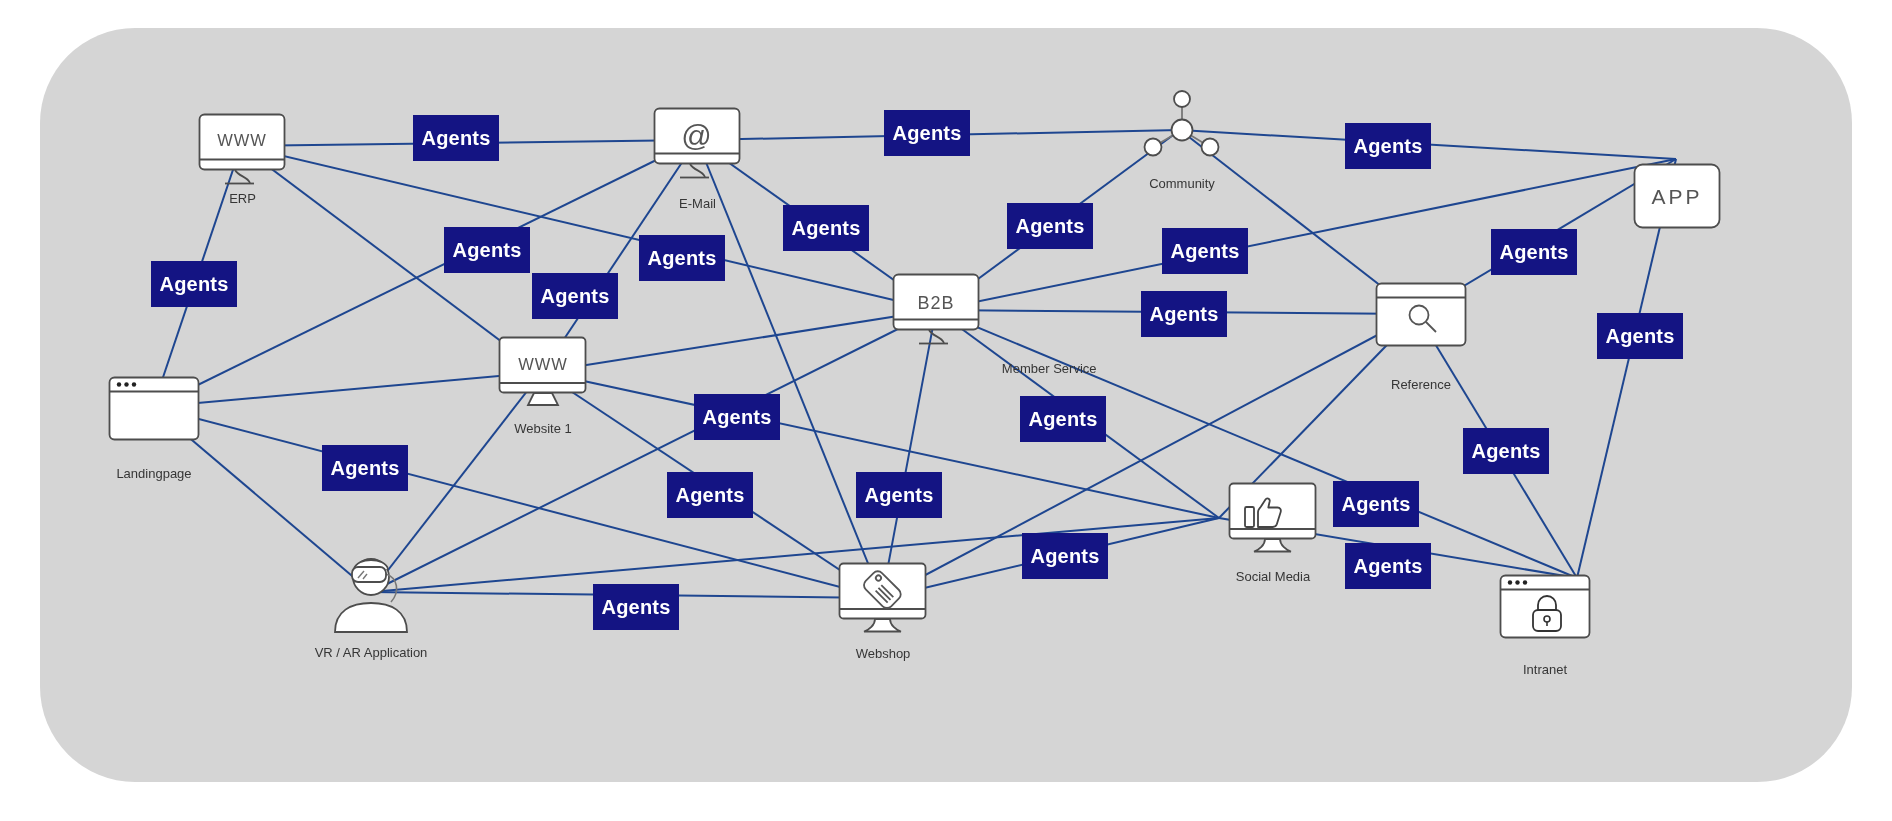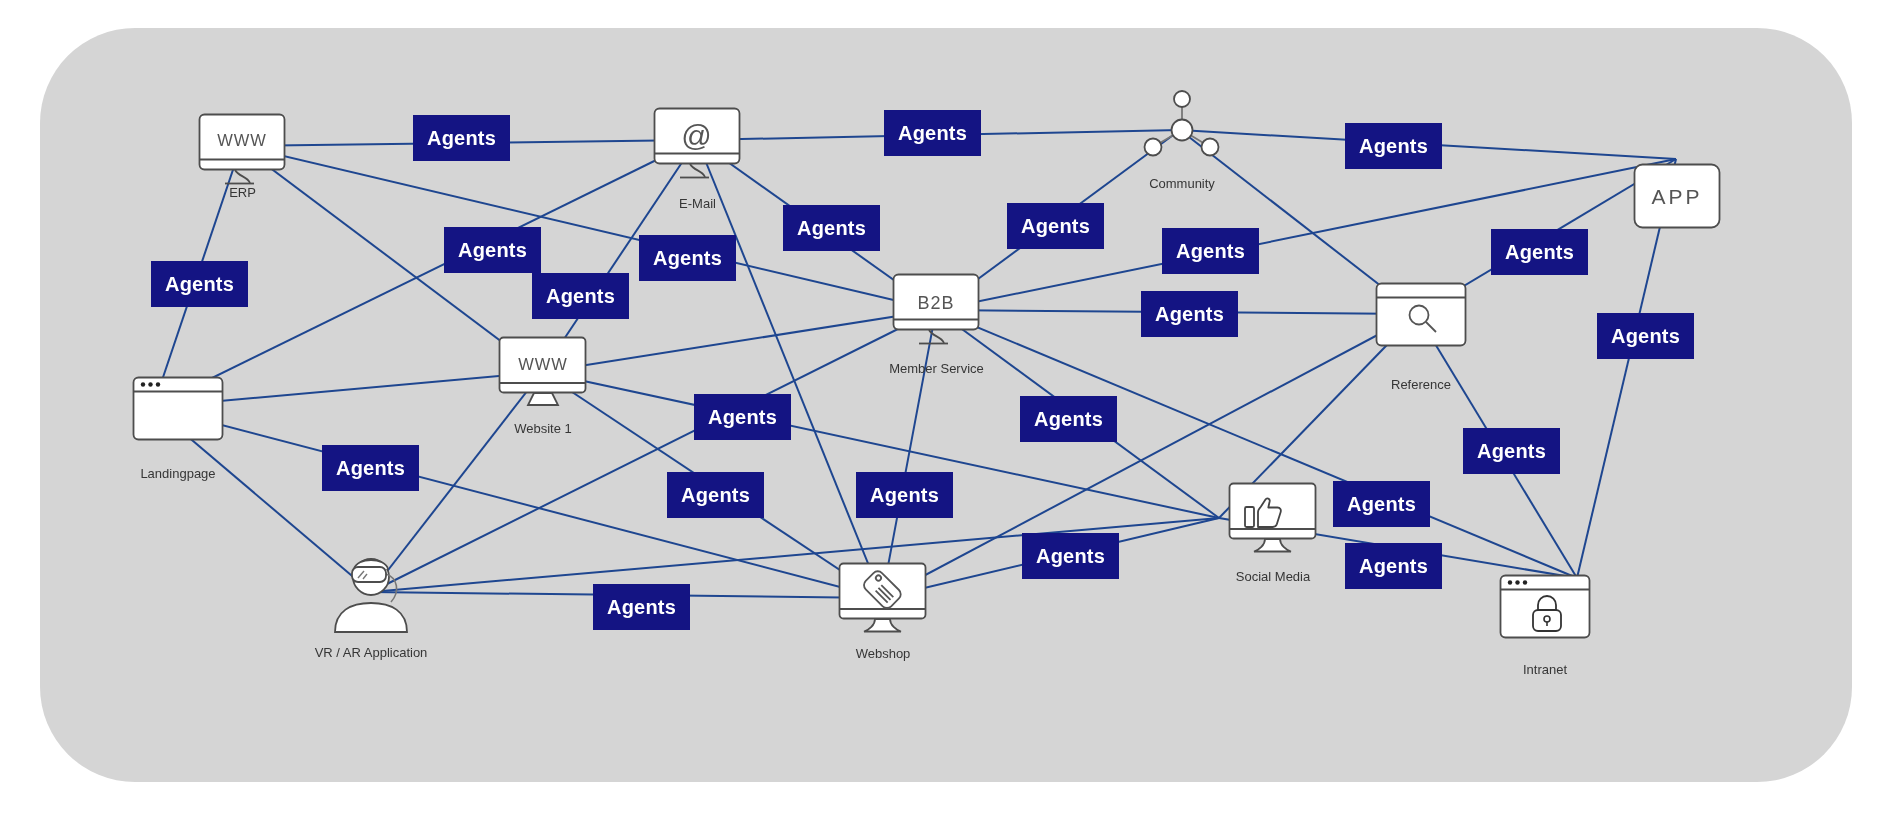--- a/index.html
+++ b/index.html
@@ -2,21 +2,21 @@
 <html style="--platform-bg: #d5d5d5; --agent-bg: #141483; --agent-text: #ffffff; --line-color: #1e4690; --label-color: #363636; --title-color: #1a18b4;"><head>
 <meta charset="utf-8">
 <style>
   html,body{margin:0;padding:0;background:#ffffff;}
   .stage{position:relative;width:1892px;height:821px;overflow:hidden;
          font-family:"Liberation Sans",sans-serif;}
   .platform-bg{position:absolute;left:40px;top:28px;width:1812px;height:754px;
          border-radius:95px;background:var(--platform-bg,#d5d5d5);}
   #edges-svg{position:absolute;left:0;top:0;width:1892px;height:821px;}
   #edges-svg line{stroke:var(--line-color,#1e4690);stroke-width:2;}
-  .agent{position:absolute;width:97px;height:46px;background:var(--agent-bg,#141483);
+  .agent{position:absolute;width:86px;height:46px;background:var(--agent-bg,#141483);
          color:var(--agent-text,#ffffff);font-size:20px;font-weight:bold;
          display:flex;align-items:center;justify-content:center;letter-spacing:.2px;}
   .node{position:absolute;}
   .node .lbl{position:absolute;width:320px;text-align:center;white-space:nowrap;
          color:var(--label-color,#363636);font-size:13px;}
   .title{position:absolute;left:884px;top:719px;transform:translateX(-50%);
          font-size:31px;font-weight:bold;color:var(--title-color,#1a18b4);
          white-space:nowrap;}
   svg text{font-family:"Liberation Sans",sans-serif;}
 </style>
@@ -86,21 +86,21 @@
       <div class="agent" style="left: 1345px; top: 543px;">Agents</div>
       <div class="agent" style="left: 593px; top: 584px;">Agents</div>
     </div>
   <div id="nodes-layer">
       <div class="node" style="left: 198px; top: 113px;"><svg width="89" height="78" viewBox="0 0 89 78">
    <rect x="1.5" y="1.5" width="85" height="55" rx="5" fill="#fff" stroke="#4d4d4d" stroke-width="1.8"></rect>
    <line x1="2" y1="46.5" x2="86" y2="46.5" stroke="#4d4d4d" stroke-width="1.8"></line>
    <path d="M37 57 C41 64 49 63 52 70" fill="none" stroke="#4d4d4d" stroke-width="1.8"></path>
    <line x1="27" y1="70.5" x2="56" y2="70.5" stroke="#4d4d4d" stroke-width="1.8"></line>
    <text x="44" y="33" text-anchor="middle" font-size="16.5" letter-spacing="1" fill="#555">WWW</text>
-        </svg><div class="lbl" style="left: -115.5px; top: 72px;">ERP</div></div>
+        </svg><div class="lbl" style="left: -115.5px; top: 78px;">ERP</div></div>
       <div class="node" style="left: 653px; top: 107px;"><svg width="89" height="78" viewBox="0 0 89 78">
    <rect x="1.5" y="1.5" width="85" height="55" rx="5" fill="#fff" stroke="#4d4d4d" stroke-width="1.8"></rect>
    <line x1="2" y1="46.5" x2="86" y2="46.5" stroke="#4d4d4d" stroke-width="1.8"></line>
    <path d="M37 57 C41 64 49 63 52 70" fill="none" stroke="#4d4d4d" stroke-width="1.8"></path>
    <line x1="27" y1="70.5" x2="56" y2="70.5" stroke="#4d4d4d" stroke-width="1.8"></line>
    <text x="44" y="39" text-anchor="middle" font-size="30" letter-spacing="1" fill="#555">@</text>
         </svg><div class="lbl" style="left: -115.5px; top: 89px;">E-Mail</div></div>
       <div class="node" style="left: 1140px; top: 88px;"><svg width="84" height="76" viewBox="0 0 84 76">
     <g stroke="#777" stroke-width="1.8">
             <line x1="42" y1="42" x2="42" y2="11"></line>
@@ -117,28 +117,28 @@
       <div class="node" style="left: 1633px; top: 127px; margin-top: 36px;"><svg width="88" height="66" viewBox="0 0 88 66">
     <rect x="1.5" y="1.5" width="85" height="63" rx="8" fill="#fff" stroke="#4d4d4d" stroke-width="1.8"></rect>
     <text x="44" y="41" text-anchor="middle" font-size="21" letter-spacing="3" fill="#555">APP</text>
         </svg></div>
       <div class="node" style="left: 892px; top: 273px;"><svg width="89" height="78" viewBox="0 0 89 78">
    <rect x="1.5" y="1.5" width="85" height="55" rx="5" fill="#fff" stroke="#4d4d4d" stroke-width="1.8"></rect>
    <line x1="2" y1="46.5" x2="86" y2="46.5" stroke="#4d4d4d" stroke-width="1.8"></line>
    <path d="M37 57 C41 64 49 63 52 70" fill="none" stroke="#4d4d4d" stroke-width="1.8"></path>
    <line x1="27" y1="70.5" x2="56" y2="70.5" stroke="#4d4d4d" stroke-width="1.8"></line>
    <text x="44" y="36" text-anchor="middle" font-size="18" letter-spacing="1" fill="#555">B2B</text>
-        </svg><div class="lbl" style="left: -115.5px; top: 88px;">Member Service</div></div>
+        </svg><div class="lbl" style="left: -115.5px; top: 88px; text-align: right;">Member Service</div></div>
       <div class="node" style="left: 498px; top: 336px;"><svg width="90" height="78" viewBox="0 0 90 78">
    <rect x="1.5" y="1.5" width="86" height="55" rx="4" fill="#fff" stroke="#4d4d4d" stroke-width="1.8"></rect>
    <line x1="2" y1="47" x2="87" y2="47" stroke="#4d4d4d" stroke-width="1.8"></line>
           <path d="M36 57 L30 69 L60 69 L54 57 Z" fill="#fff" stroke="#4d4d4d" stroke-width="1.8"></path>
           <text x="45" y="34" text-anchor="middle" font-size="16.5" letter-spacing="1" fill="#555">WWW</text>
         </svg><div class="lbl" style="left: -115px; top: 85px;">Website 1</div></div>
-      <div class="node" style="left: 108px; top: 376px; margin-left: 24px;"><svg width="92" height="66" viewBox="0 0 92 66">
+      <div class="node" style="left: 108px; top: 376px;"><svg width="92" height="66" viewBox="0 0 92 66">
    <rect x="1.5" y="1.5" width="89" height="62" rx="5" fill="#fff" stroke="#4d4d4d" stroke-width="1.8"></rect>
    <line x1="1.5" y1="15.5" x2="90.5" y2="15.5" stroke="#4d4d4d" stroke-width="1.8"></line>
           <circle cx="11" cy="8.5" r="2.2" fill="#222"></circle>
           <circle cx="18.5" cy="8.5" r="2.2" fill="#222"></circle>
           <circle cx="26" cy="8.5" r="2.2" fill="#222"></circle>
         </svg><div class="lbl" style="left: -114px; top: 90px;">Landingpage</div></div>
       <div class="node" style="left: 1375px; top: 282px;"><svg width="92" height="66" viewBox="0 0 92 66">
    <rect x="1.5" y="1.5" width="89" height="62" rx="5" fill="#fff" stroke="#4d4d4d" stroke-width="1.8"></rect>
    <line x1="1.5" y1="15.5" x2="90.5" y2="15.5" stroke="#4d4d4d" stroke-width="1.8"></line>
           <circle cx="44" cy="33" r="9.5" fill="none" stroke="#555" stroke-width="1.8"></circle>

